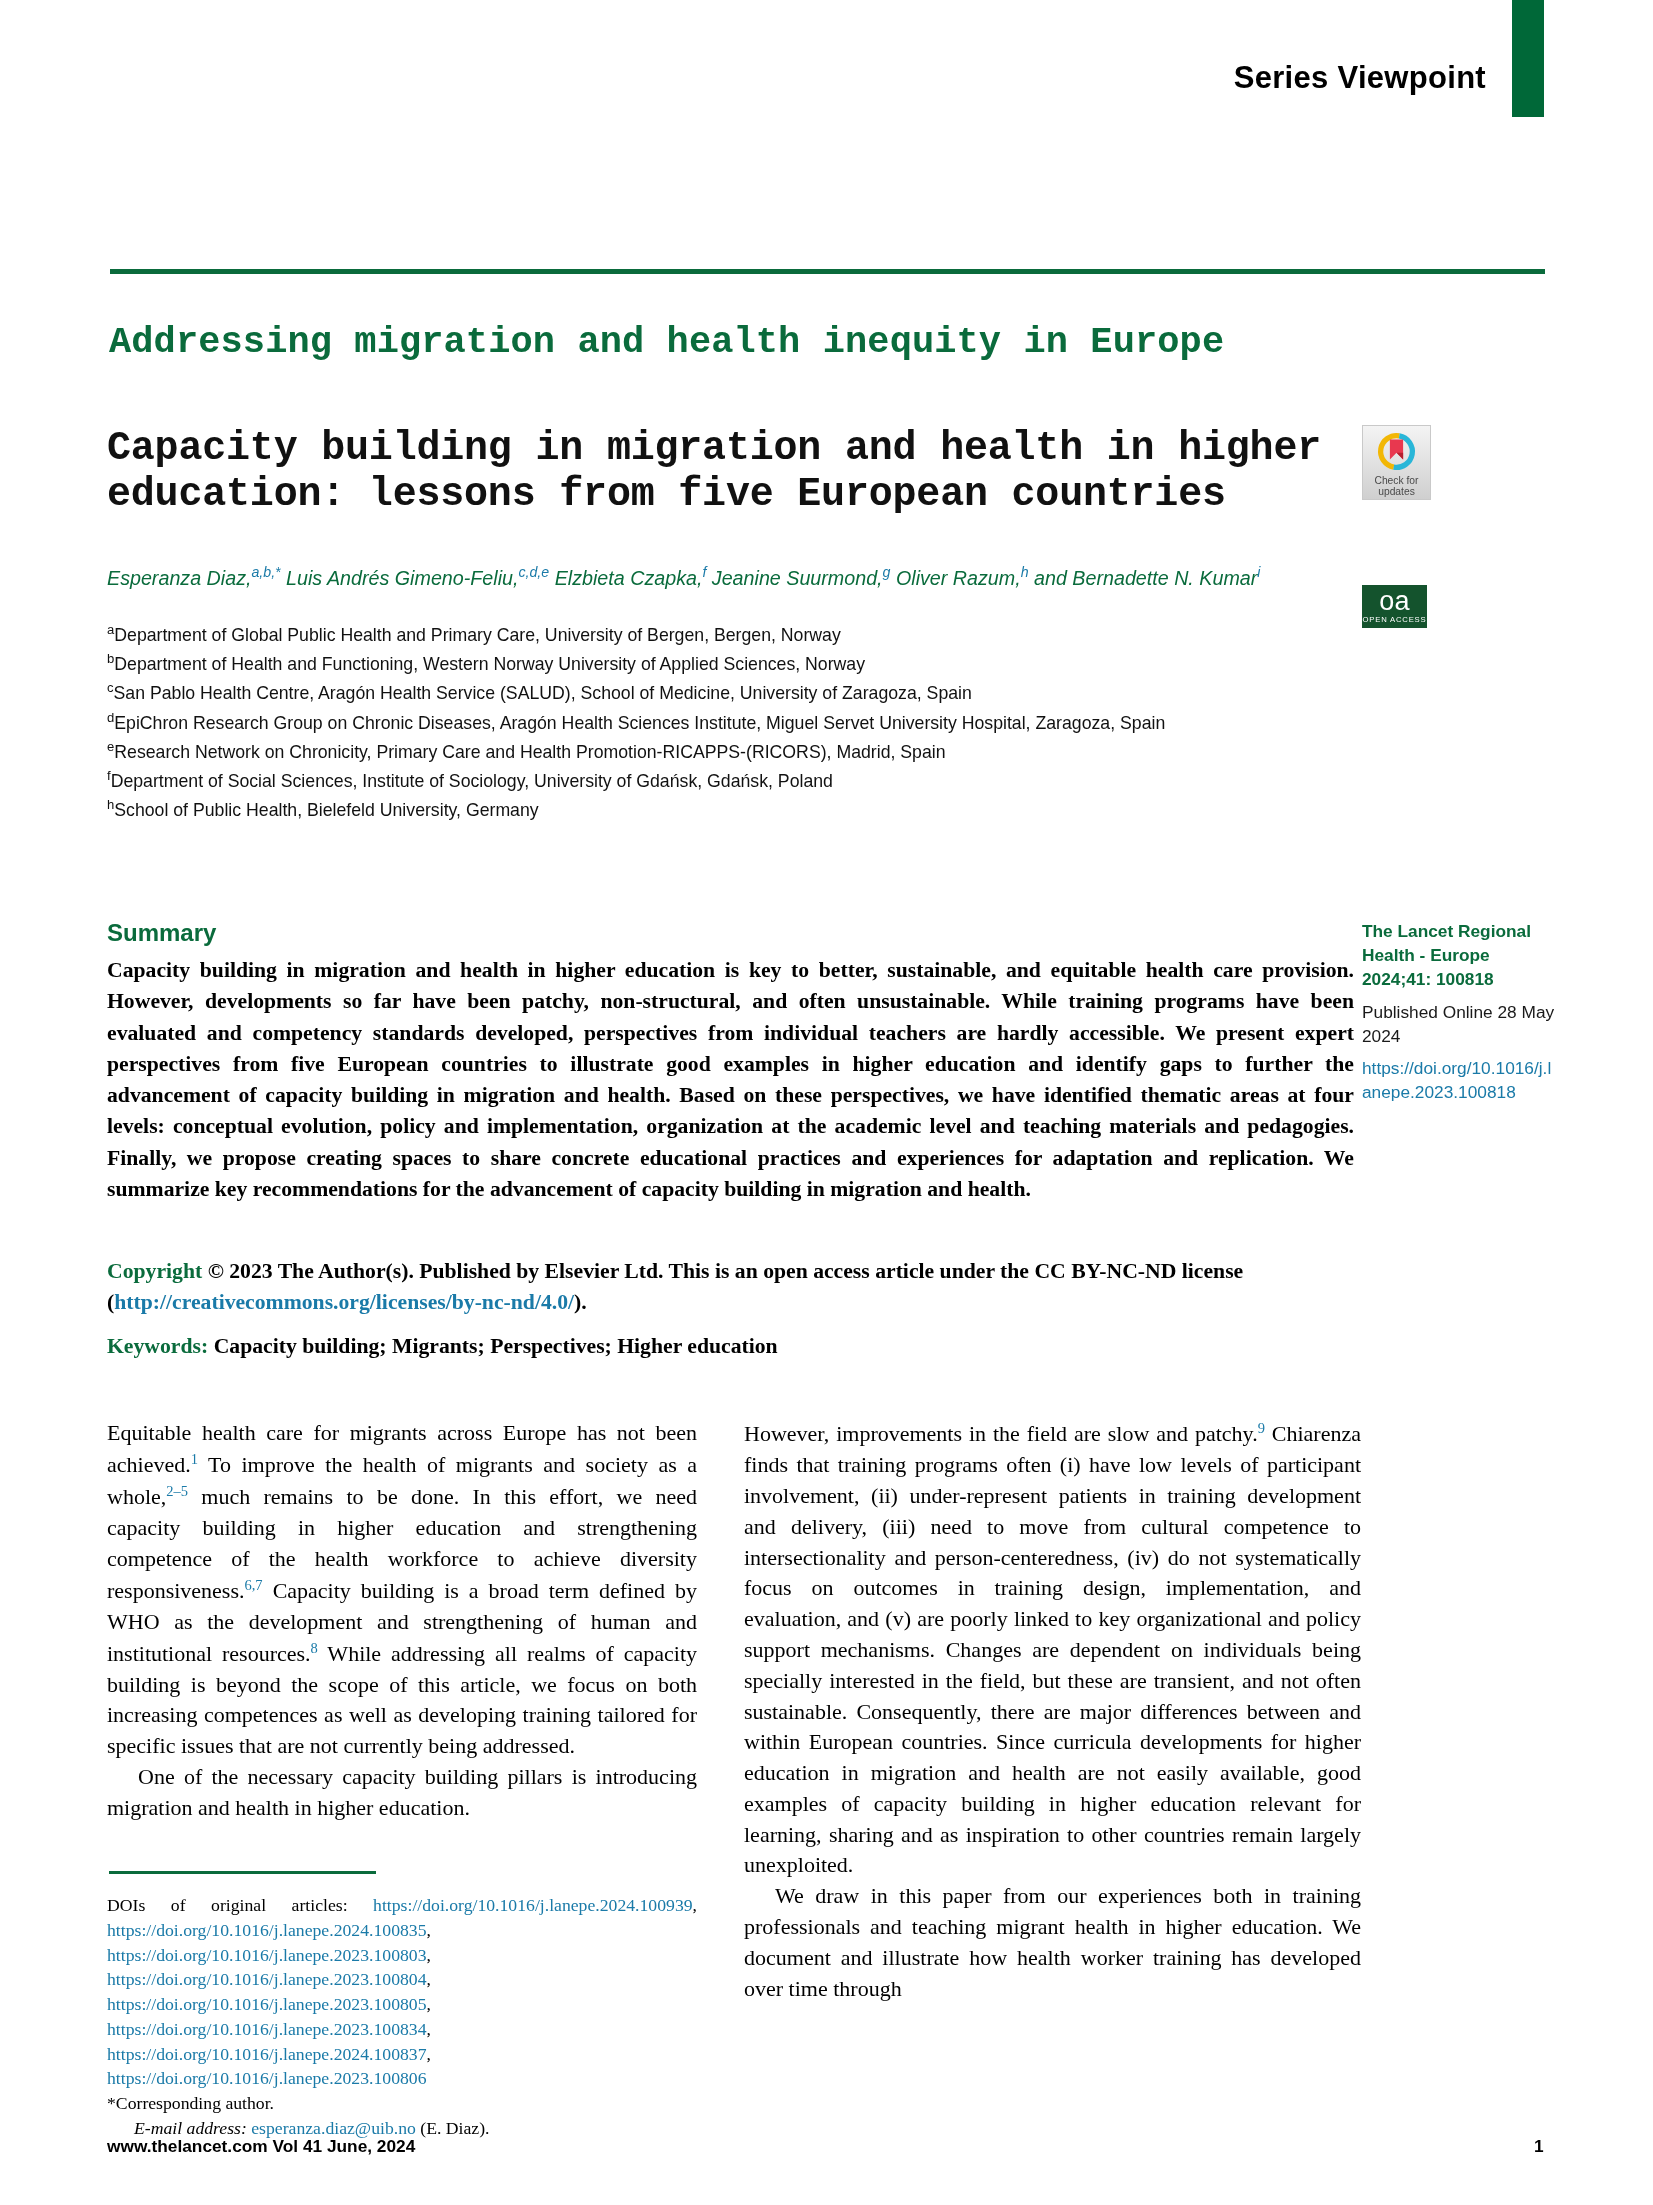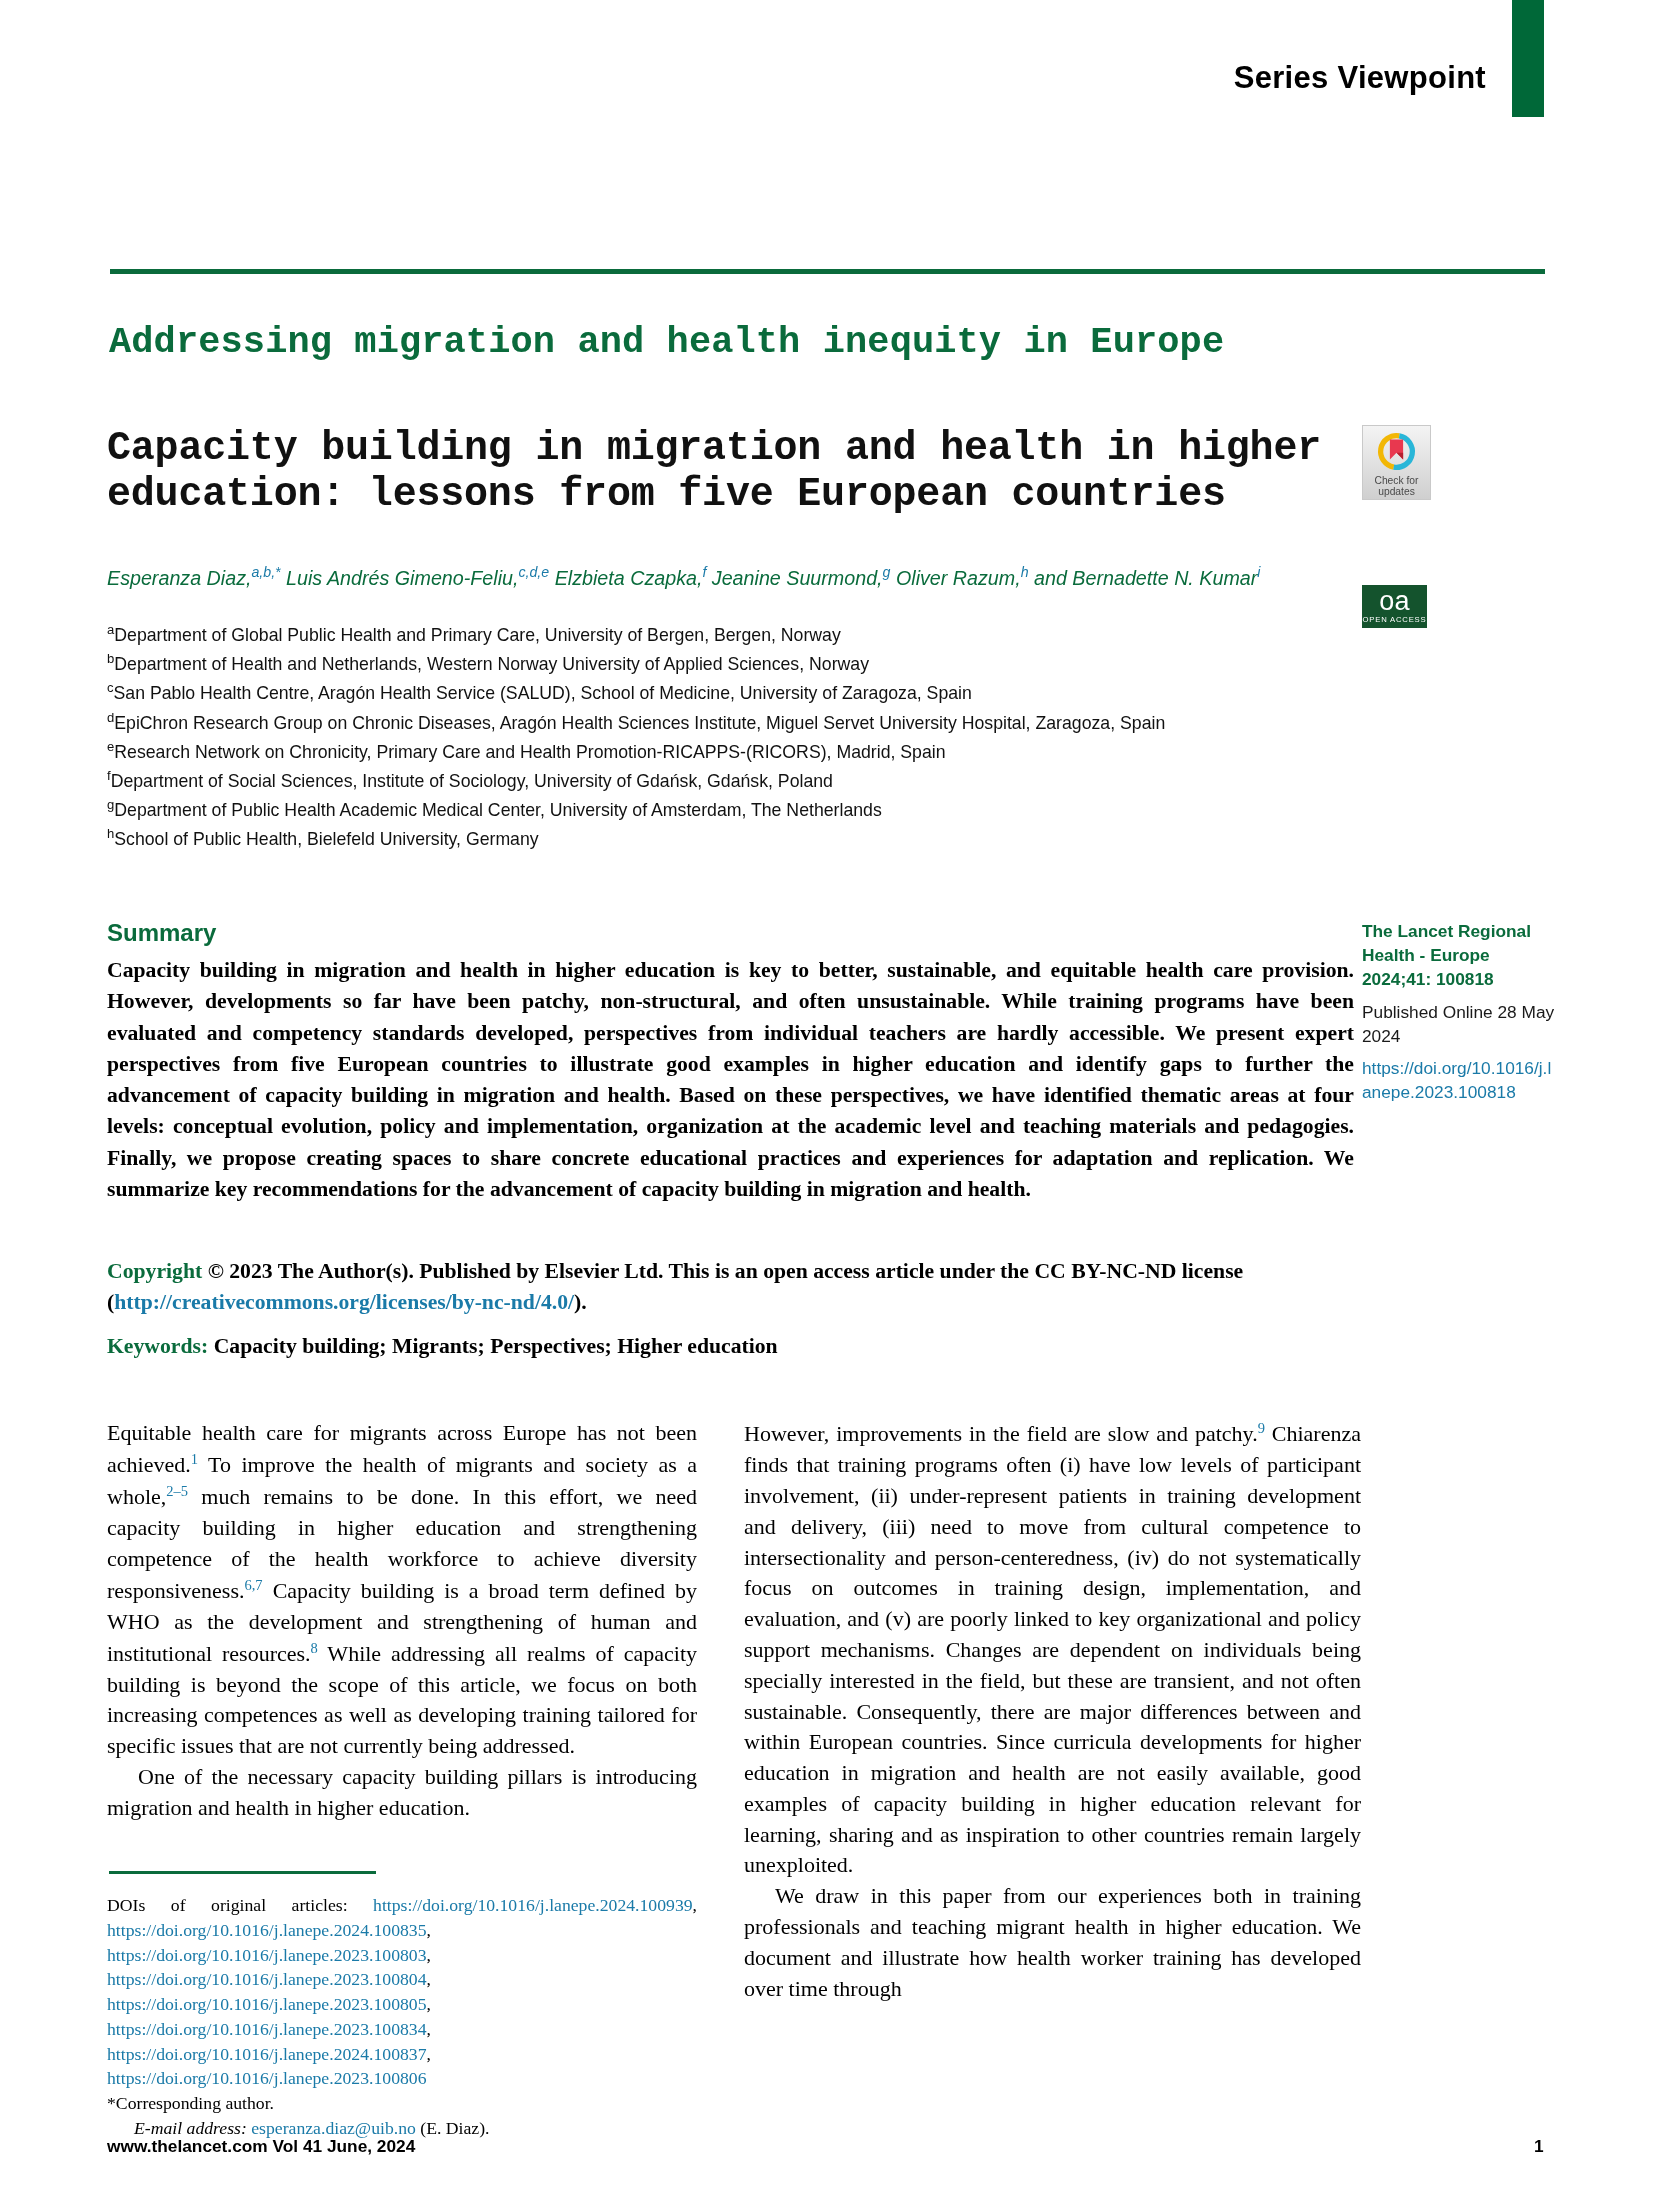--- a/index.html
+++ b/index.html
@@ -285,26 +285,25 @@
 <div id="top-green-bar"></div>
 <div id="series-label">Series Viewpoint</div>
 <div id="header-rule"></div>
 
 <div id="series-title">Addressing migration and health inequity in Europe</div>
 <h1 id="article-title" style="margin:0;font-weight:700;">Capacity building in migration and health in higher education: lessons from five European countries</h1>
 
 <div id="authors"><span>Esperanza Diaz,</span><sup>a,b,*</sup> <span>Luis Andrés Gimeno-Feliu,</span><sup>c,d,e</sup> <span>Elzbieta Czapka,</span><sup>f</sup> <span>Jeanine Suurmond,</span><sup>g</sup> <span>Oliver Razum,</span><sup>h</sup> <span>and Bernadette N. Kumar</span><sup>i</sup></div>
 <div id="affiliations">
     <div class="aff"><sup>a</sup><span>Department of Global Public Health and Primary Care, University of Bergen, Bergen, Norway</span></div>
-    <div class="aff"><sup>b</sup><span>Department of Health and Netherlands, Western Norway University of Applied Sciences, Norway</span></div>
+    <div class="aff"><sup>b</sup><span>Department of Health and Functioning, Western Norway University of Applied Sciences, Norway</span></div>
     <div class="aff"><sup>c</sup><span>San Pablo Health Centre, Aragón Health Service (SALUD), School of Medicine, University of Zaragoza, Spain</span></div>
     <div class="aff"><sup>d</sup><span>EpiChron Research Group on Chronic Diseases, Aragón Health Sciences Institute, Miguel Servet University Hospital, Zaragoza, Spain</span></div>
     <div class="aff"><sup>e</sup><span>Research Network on Chronicity, Primary Care and Health Promotion-RICAPPS-(RICORS), Madrid, Spain</span></div>
     <div class="aff"><sup>f</sup><span>Department of Social Sciences, Institute of Sociology, University of Gdańsk, Gdańsk, Poland</span></div>
-    <div class="aff"><sup>g</sup><span>Department of Public Health Academic Medical Center, University of Amsterdam, The Netherlands</span></div>
     <div class="aff"><sup>h</sup><span>School of Public Health, Bielefeld University, Germany</span></div>
   </div>
 
 <div id="summary-heading">Summary</div>
 <div id="summary-body">Capacity building in migration and health in higher education is key to better, sustainable, and equitable health care provision. However, developments so far have been patchy, non-structural, and often unsustainable. While training programs have been evaluated and competency standards developed, perspectives from individual teachers are hardly accessible. We present expert perspectives from five European countries to illustrate good examples in higher education and identify gaps to further the advancement of capacity building in migration and health. Based on these perspectives, we have identified thematic areas at four levels: conceptual evolution, policy and implementation, organization at the academic level and teaching materials and pedagogies. Finally, we propose creating spaces to share concrete educational practices and experiences for adaptation and replication. We summarize key recommendations for the advancement of capacity building in migration and health.</div>
 
 <div id="copyright"><span class="cw">Copyright </span><span>© 2023 The Author(s). Published by Elsevier Ltd. This is an open access article under the CC BY-NC-ND license (</span><span class="lnk">http://creativecommons.org/licenses/by-nc-nd/4.0/</span><span>).</span></div>
 
 <div id="keywords">
   <span class="kw">Keywords:</span>

